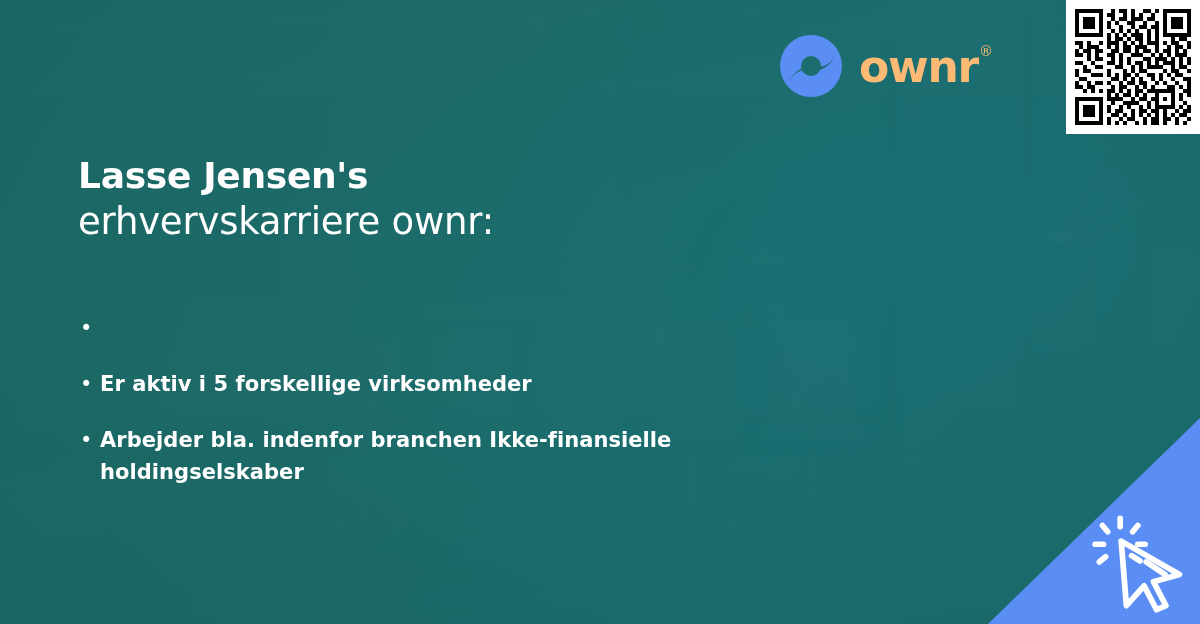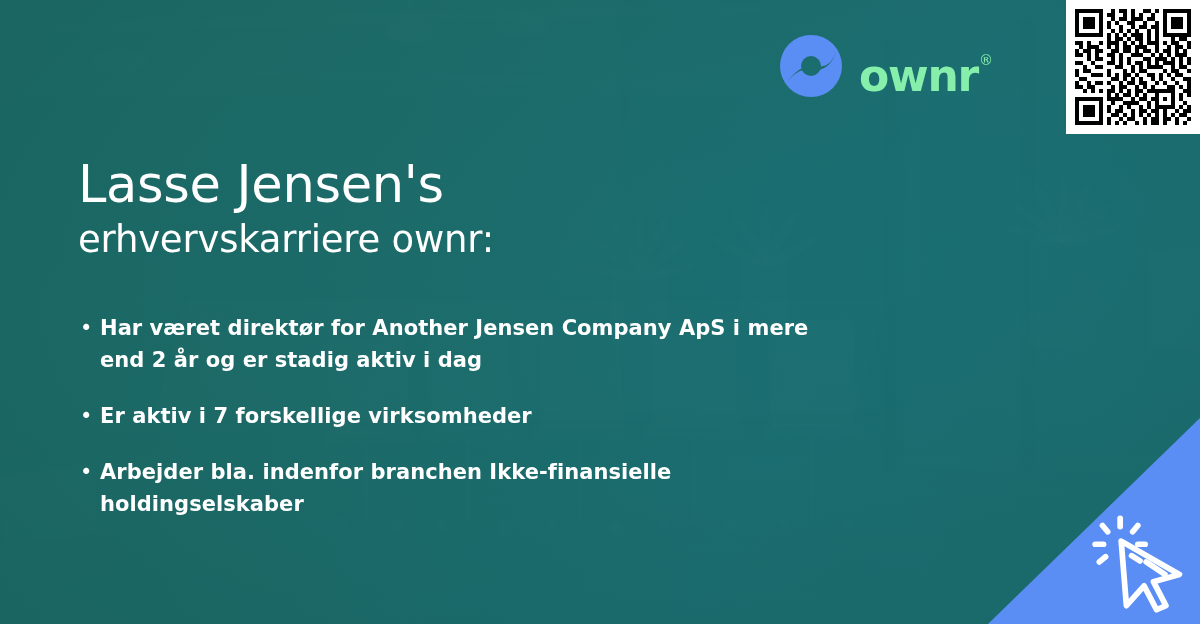--- a/index.html
+++ b/index.html
@@ -109,21 +109,21 @@
     font-size:20px;
     line-height:1;
     padding:7px 11px 9px 11px;
     border-radius:4px;
     letter-spacing:.1px;
     white-space:nowrap;
   }
 
   #title { position:absolute; left:78px; top:155px; width:720px; color:#fff; }
   #title-l1 {
-    font-size:51px; font-weight:normal; line-height:1.18;
+    font-size:36px; font-weight:bold; line-height:1.18;
     letter-spacing:-.3px; white-space:nowrap;
   }
   #title-l2 {
     font-size:37px; font-weight:normal; line-height:1.22;
     letter-spacing:-.2px; white-space:nowrap; margin-top:2px;
   }
 
   #bullets { position:absolute; left:80px; top:313px; width:880px; color:#fff; }
   .bullet {
     display:flex;
@@ -137,23 +137,23 @@
   .bullet .btxt { flex:1 1 auto; font-weight:bold; max-width:760px; }
   .bullet.wide .btxt { max-width:770px; }
 
   
   #logo {
     position:absolute; left:779px; top:34px;
     display:flex; align-items:center; gap:16px;
   }
   #logo-mark { width:64px; height:64px; display:block; }
   #logo-word {
-    color:#86efac; font-size:44px; font-weight:bold;
+    color:#fdba74; font-size:44px; font-weight:bold;
     line-height:1; letter-spacing:-1.2px;
-    position:relative; top:10px;
+    position:relative; top:1px;
   }
   #logo-reg {
     font-size:14px; font-weight:normal;
     vertical-align:super; letter-spacing:0;
     position:relative; top:-10px; left:1px;
   }
 
   
   #qr-panel {
     position:absolute; left:1066px; top:0;
@@ -279,25 +279,24 @@
 
 
     <div id="title">
       <div id="title-l1">Lasse Jensen's</div>
       <div id="title-l2">erhvervskarriere ownr:</div>
     </div>
 
     <div id="bullets">
       <div class="bullet">
         <span class="dot">•</span>
-        <span class="btxt">Har været direktør for Another Jensen Company ApS i mere end 2 år og er stadig aktiv i dag</span>
       </div>
       <div class="bullet">
         <span class="dot">•</span>
-        <span class="btxt">Er aktiv i 7 forskellige virksomheder</span>
+        <span class="btxt">Er aktiv i 5 forskellige virksomheder</span>
       </div>
       <div class="bullet wide">
         <span class="dot">•</span>
         <span class="btxt">Arbejder bla. indenfor branchen Ikke-finansielle holdingselskaber</span>
       </div>
     </div>
 
     <div id="logo">
       <svg id="logo-mark" viewBox="0 0 64 64">
         <defs>

